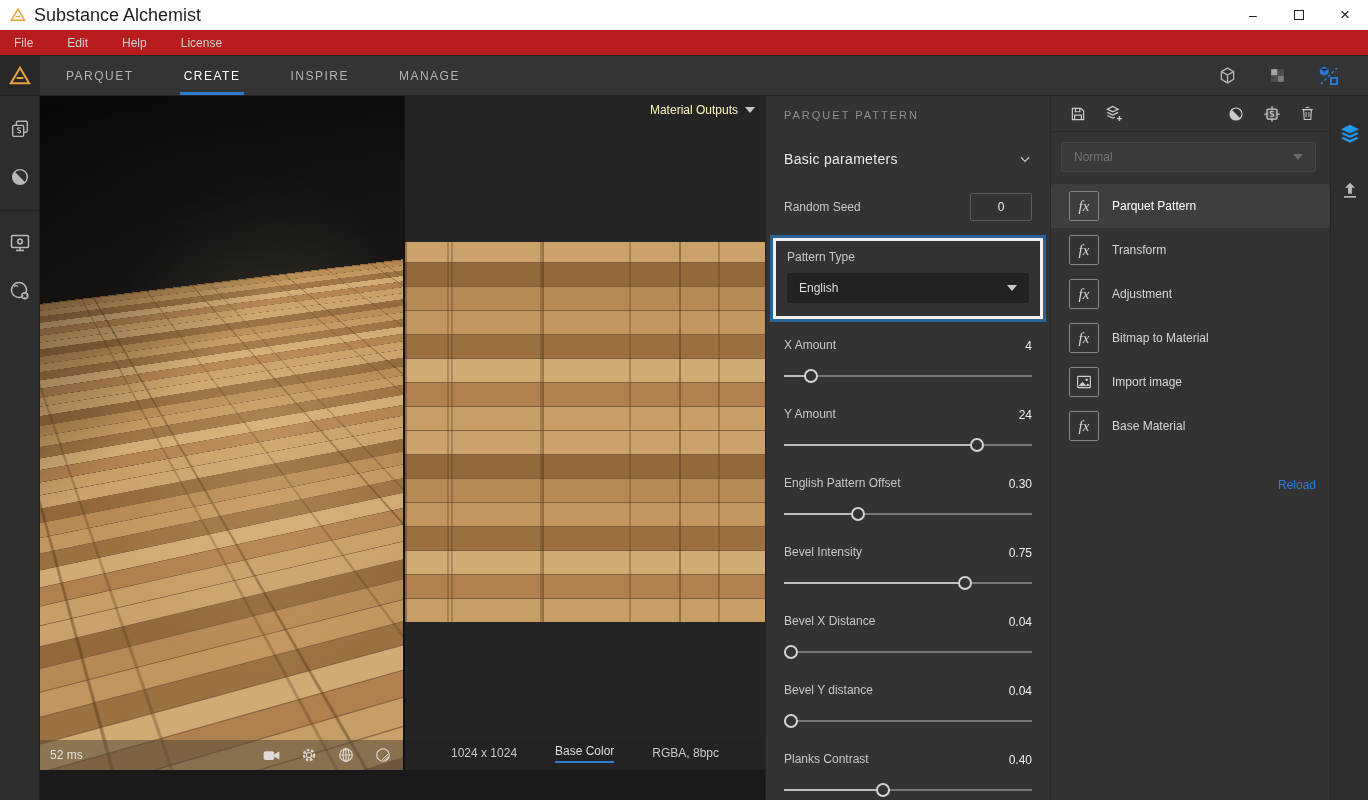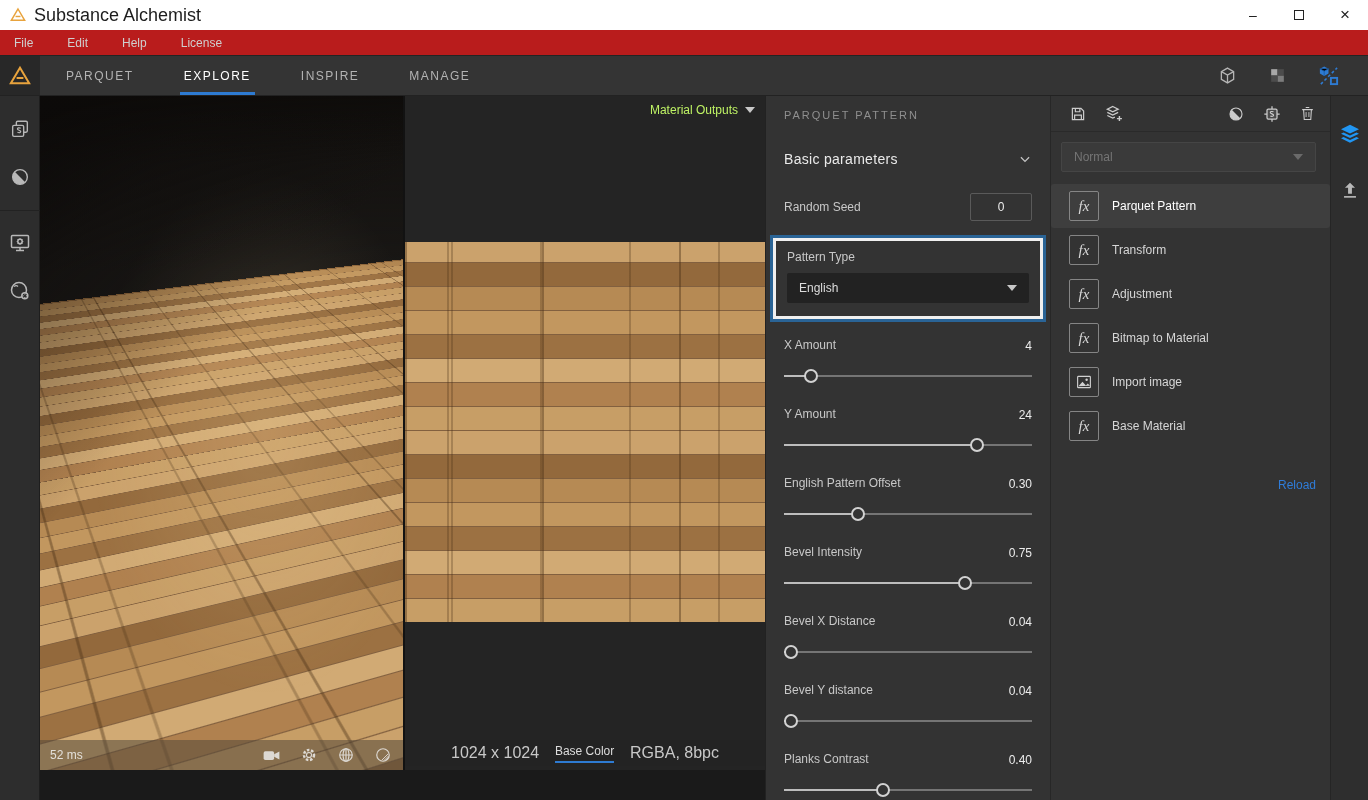--- a/index.html
+++ b/index.html
@@ -68,25 +68,25 @@
   .v3d-bar { position:absolute; left:0; right:0; bottom:0; height:30px; background:rgba(84,72,58,0.55);
              display:flex; align-items:center; padding:12px 10px; }
   .rendertime { font-size:12px; color:#e3e0da; }
   .v3d-icons { margin-left:auto; display:flex; align-items:center; gap:17px; color:#e0ddd8; }
 
   .vdivider { width:2px; background:#121212; }
 
   
   .view2d { width:360px; position:relative; background:#242424; overflow:hidden; }
   .v2d-top { position:absolute; top:7px; right:10px; display:flex; align-items:center; gap:7px;
-             color:#bef264; font-size:12px; }
+             color:#fef9c3; font-size:12px; }
   .v2d-tex { position:absolute; top:146px; left:0; width:360px; height:380px; }
   .v2d-bar { position:absolute; left:0; right:0; bottom:4px; height:26px; background:#232323;
              display:flex; align-items:center; justify-content:space-between; padding:0 46px; }
-  .v2d-bar .meta { font-size:16px; color:#c8c8c8; }
+  .v2d-bar .meta { font-size:12px; color:#c8c8c8; }
   .channel { font-size:12px; color:#dcdcdc; border-bottom:2px solid #2e7bd2; padding-bottom:3px; }
 
   
   .statusbar { height:30px; background:#333333; border-top:1px solid #242424; display:flex; align-items:center; }
   .project { font-size:13px; color:#ececec; padding-left:8px; letter-spacing:0.3px; }
 
   
   .params { width:285px; background:#333333; border-left:1px solid #222; padding:0 18px; position:relative; }
   .ptitle { font-size:11px; letter-spacing:2px; color:#8f8f8f; margin-top:13px; }
   .section { display:flex; align-items:center; margin-top:30px; }
@@ -166,21 +166,21 @@
 
 <div class="navbar">
   <div class="navlogo">
     <svg width="22" height="22" viewBox="0 0 24 24">
         <path d="M12 3L22 20H2z" fill="none" stroke="#e8a33d" stroke-width="2.2"></path>
         <path d="M8.3 14.2h7.4" stroke="#e8a33d" stroke-width="2.2"></path>
       </svg>
   </div>
   <div class="tabs">
     <div class="tab">PARQUET</div>
-    <div class="tab active">EXPLORE</div>
+    <div class="tab active">CREATE</div>
     <div class="tab">INSPIRE</div>
     <div class="tab">MANAGE</div>
   </div>
   <div class="nav-right">
     <span>
       <svg width="21" height="21" viewBox="0 0 24 24" fill="none" stroke="#b5b5b5" stroke-width="1.5">
           <path d="M12 3.5l7 4v9l-7 4-7-4v-9z"></path>
           <path d="M5 7.5l7 4 7-4M12 11.5v9"></path>
         </svg>
     </span>

